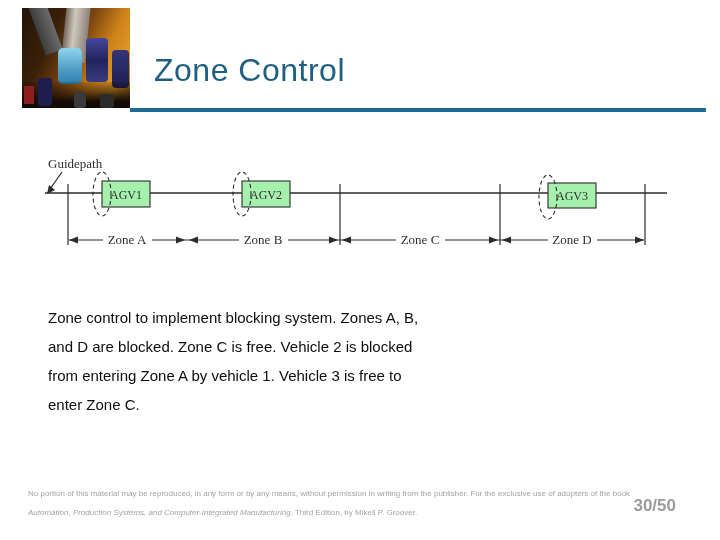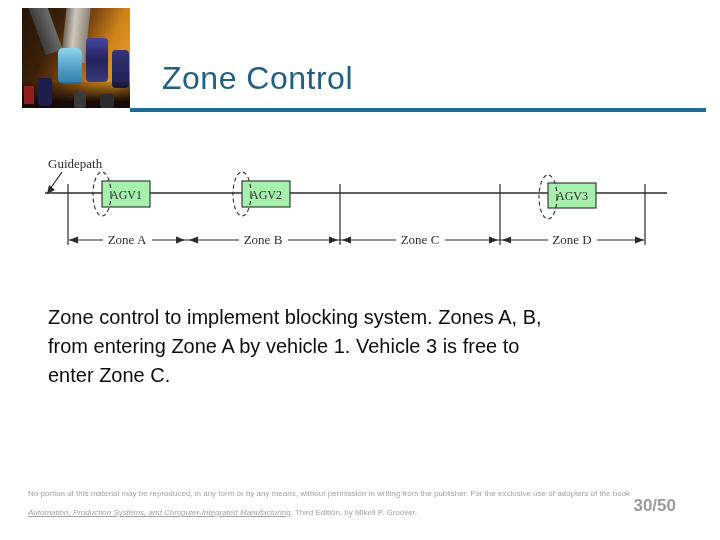--- a/index.html
+++ b/index.html
@@ -14,37 +14,37 @@
   .p-gripper{left:42px;top:-6px;width:24px;height:60px;background:linear-gradient(90deg,#70665c,#cfc8bd 40%,#8a8178);transform:rotate(6deg);}
   .p-cap-light{left:36px;top:40px;width:24px;height:36px;border-radius:5px;background:linear-gradient(180deg,#8ed4ee,#4e9cc4 60%,#2f7fae);}
   .p-cap-dark1{left:64px;top:30px;width:22px;height:44px;border-radius:4px;background:linear-gradient(180deg,#4646a0,#23235c 50%,#3a3a7e);}
   .p-cap-dark2{left:90px;top:42px;width:17px;height:38px;border-radius:4px;background:linear-gradient(180deg,#343478,#1e1e50);}
   .p-bottom{left:0;top:74px;width:108px;height:26px;background:linear-gradient(180deg,rgba(20,10,5,0.15),#150b06 75%);}
   .p-cap-red{left:2px;top:78px;width:10px;height:18px;background:#8e1f1f;}
   .p-cap-navy{left:16px;top:70px;width:14px;height:28px;border-radius:3px;background:#1d1d4e;}
   .p-cyl1{left:52px;top:84px;width:12px;height:16px;border-radius:3px;background:#3a3a3a;}
   .p-cyl2{left:78px;top:86px;width:14px;height:14px;border-radius:3px;background:#2c2c2c;}
 
-  .title{position:absolute;left:154px;top:52px;margin:8px;font-size:32px;font-weight:400;
+  .title{position:absolute;left:154px;top:52px;margin:0;font-size:32px;font-weight:400;
          color:#1f5f81;letter-spacing:0.5px;}
   .title-rule{position:absolute;left:130px;top:108px;width:576px;height:4px;background:#1e6a96;}
 
   
   .diagram{position:absolute;left:0;top:148px;}
   .diagram text{font-family:"Liberation Serif",serif;fill:#2e2e2e;}
 
   
-  .body-text{position:absolute;left:48px;top:303px;width:630px;font-size:20px;line-height:29px;color:#0d0d0d;}
+  .body-text{position:absolute;left:48px;top:303px;width:630px;font-size:15px;line-height:29px;color:#0d0d0d;}
 
   
   .copyright{position:absolute;left:28px;width:660px;font-size:8px;line-height:10px;color:#a3a3a3;white-space:nowrap;}
   .cr1{top:479px;}
   .cr2{top:489px;}
   .bookline{position:absolute;left:28px;top:508px;font-size:8px;color:#a3a3a3;white-space:nowrap;}
-  .bookline .it{font-style:italic;text-decoration:underline;}
+  .bookline .it{font-style:italic;}
   .page-number{position:absolute;right:44px;top:496px;font-size:17px;font-weight:600;color:#9b9b9b;}
 </style>
 </head>
 <body>
 
 <div class="slide">
 
   <div class="photo">
     <div class="p-arm"></div>
     <div class="p-gripper"></div>
@@ -115,20 +115,21 @@
       <text x="263" y="96" font-size="13" text-anchor="middle">Zone B</text>
       <rect x="396" y="84" width="49" height="15" fill="#ffffff"></rect>
       <text x="420" y="96" font-size="13" text-anchor="middle">Zone C</text>
       <rect x="548" y="84" width="49" height="15" fill="#ffffff"></rect>
       <text x="572" y="96" font-size="13" text-anchor="middle">Zone D</text>
     </g>
   </svg>
 
   <div class="body-text">
     <div>Zone control to implement blocking system. Zones A, B,</div>
+    <div>and D are blocked. Zone C is free. Vehicle 2 is blocked</div>
     <div>from entering Zone A by vehicle 1. Vehicle 3 is free to</div>
     <div>enter Zone C.</div>
   </div>
 
   <div class="copyright cr2">No portion of this material may be reproduced, in any form or by any means, without permission in writing from the publisher.  For the exclusive use of adopters of the book</div>
   <div class="bookline">
     <span class="it">Automation, Production Systems, and Computer-Integrated Manufacturing</span><span>, Third Edition, by Mikell P. Groover.</span>
   </div>
   <div class="page-number">30/50</div>
 

